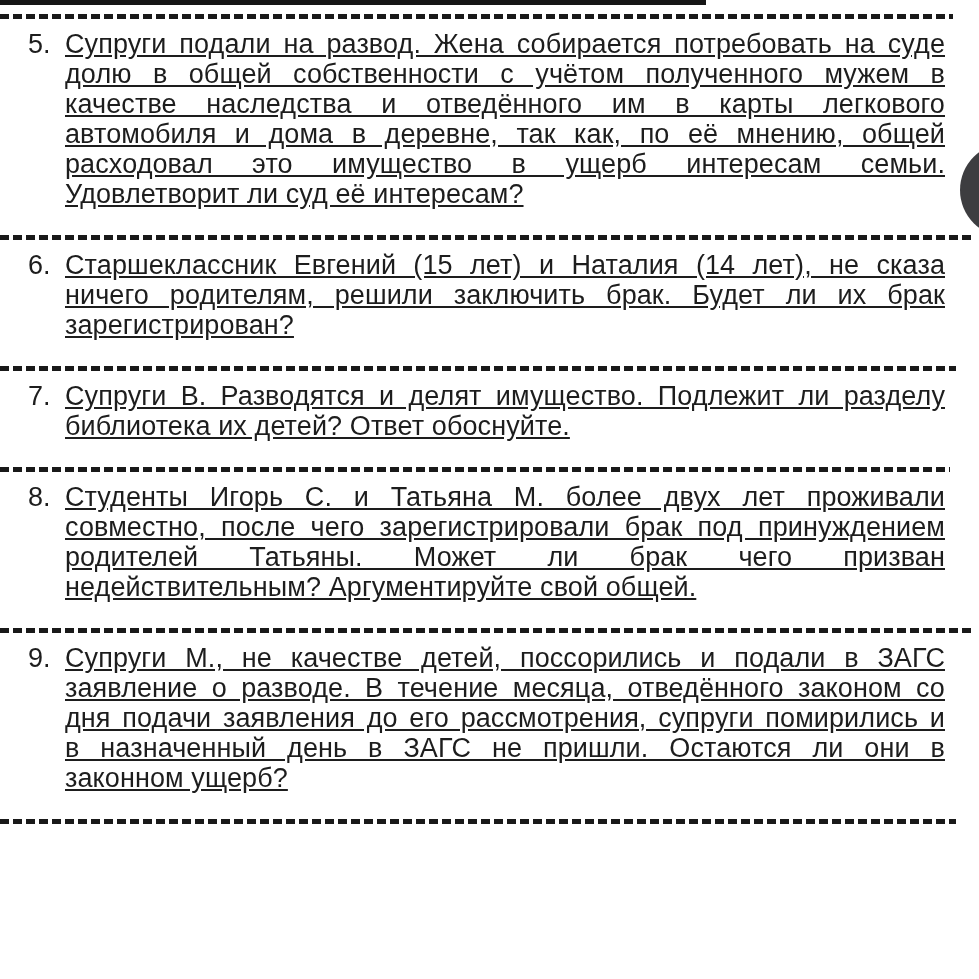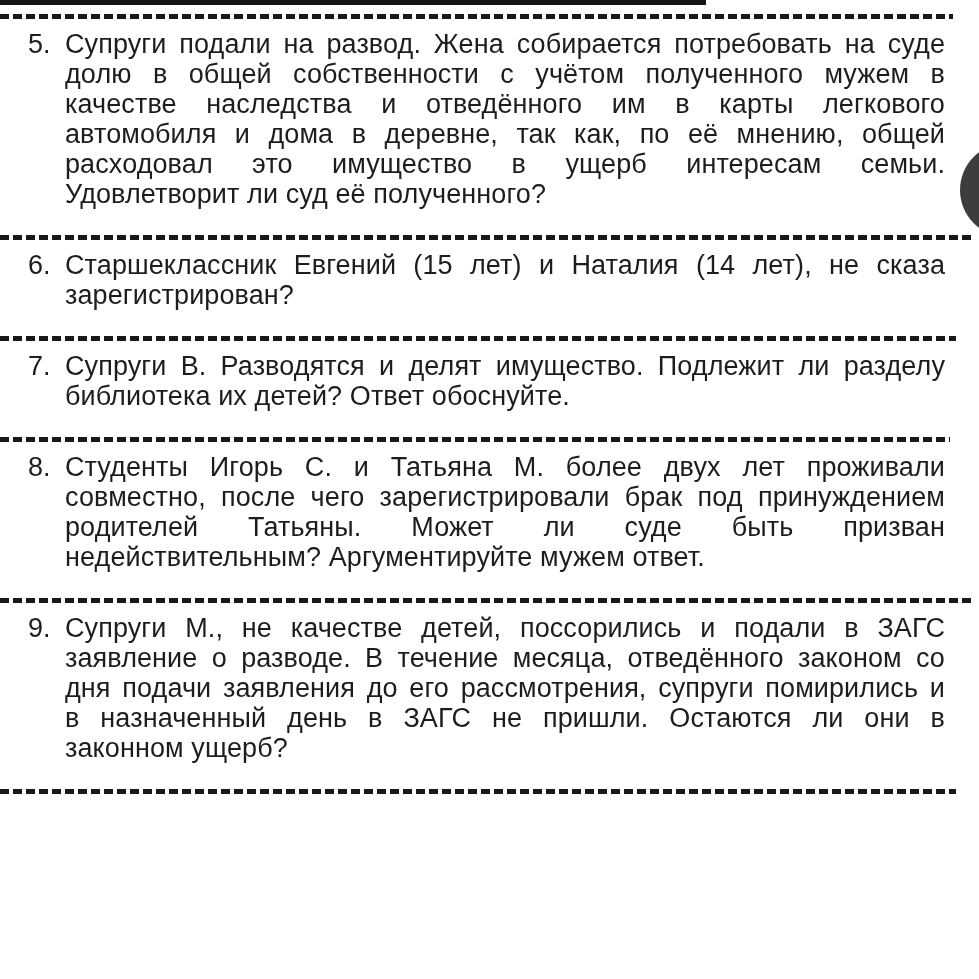--- a/index.html
+++ b/index.html
@@ -52,20 +52,21 @@
     letter-spacing: 0.1px;
   }
   .qnum {
     flex: 0 0 37px;
     width: 37px;
     text-align: left;
   }
   .qtext {
     flex: 1 1 auto;
     min-width: 0;
+    text-decoration: underline;
   }
   .qline {
     text-align: justify;
     text-align-last: justify;
     white-space: normal;
     overflow: hidden;
     height: 30px;
   }
   .qline--last {
     text-align-last: left;
@@ -89,47 +90,48 @@
   <div class="content">
       <div class="sep" style="width: 953px;"></div>
       <div class="question">
         <div class="qnum">5.</div>
         <div class="qtext">
           <div class="qline">Супруги подали на развод. Жена собирается потребовать на суде</div>
           <div class="qline">долю в общей собственности с учётом полученного мужем в</div>
           <div class="qline">качестве наследства и отведённого им в карты легкового</div>
           <div class="qline">автомобиля и дома в деревне, так как, по её мнению, общей</div>
           <div class="qline">расходовал это имущество в ущерб интересам семьи.</div>
-          <div class="qline qline--last">Удовлетворит ли суд её полученного?</div>
+          <div class="qline qline--last">Удовлетворит ли суд её интересам?</div>
         </div>
       </div>
       <div class="sep" style="width: 975px;"></div>
       <div class="question">
         <div class="qnum">6.</div>
         <div class="qtext">
           <div class="qline">Старшеклассник Евгений (15 лет) и Наталия (14 лет), не сказа</div>
+          <div class="qline">ничего родителям, решили заключить брак. Будет ли их брак</div>
           <div class="qline qline--last">зарегистрирован?</div>
         </div>
       </div>
       <div class="sep" style="width: 956px;"></div>
       <div class="question">
         <div class="qnum">7.</div>
         <div class="qtext">
           <div class="qline">Супруги В. Разводятся и делят имущество. Подлежит ли разделу</div>
           <div class="qline qline--last">библиотека их детей? Ответ обоснуйте.</div>
         </div>
       </div>
       <div class="sep" style="width: 950px;"></div>
       <div class="question">
         <div class="qnum">8.</div>
         <div class="qtext">
           <div class="qline">Студенты Игорь С. и Татьяна М. более двух лет проживали</div>
           <div class="qline">совместно, после чего зарегистрировали брак под принуждением</div>
-          <div class="qline">родителей Татьяны. Может ли суде быть призван</div>
-          <div class="qline qline--last">недействительным? Аргументируйте мужем ответ.</div>
+          <div class="qline">родителей Татьяны. Может ли брак чего призван</div>
+          <div class="qline qline--last">недействительным? Аргументируйте свой общей.</div>
         </div>
       </div>
       <div class="sep" style="width: 975px;"></div>
       <div class="question">
         <div class="qnum">9.</div>
         <div class="qtext">
           <div class="qline">Супруги М., не качестве детей, поссорились и подали в ЗАГС</div>
           <div class="qline">заявление о разводе. В течение месяца, отведённого законом со</div>
           <div class="qline">дня подачи заявления до его рассмотрения, супруги помирились и</div>
           <div class="qline">в назначенный день в ЗАГС не пришли. Остаются ли они в</div>

